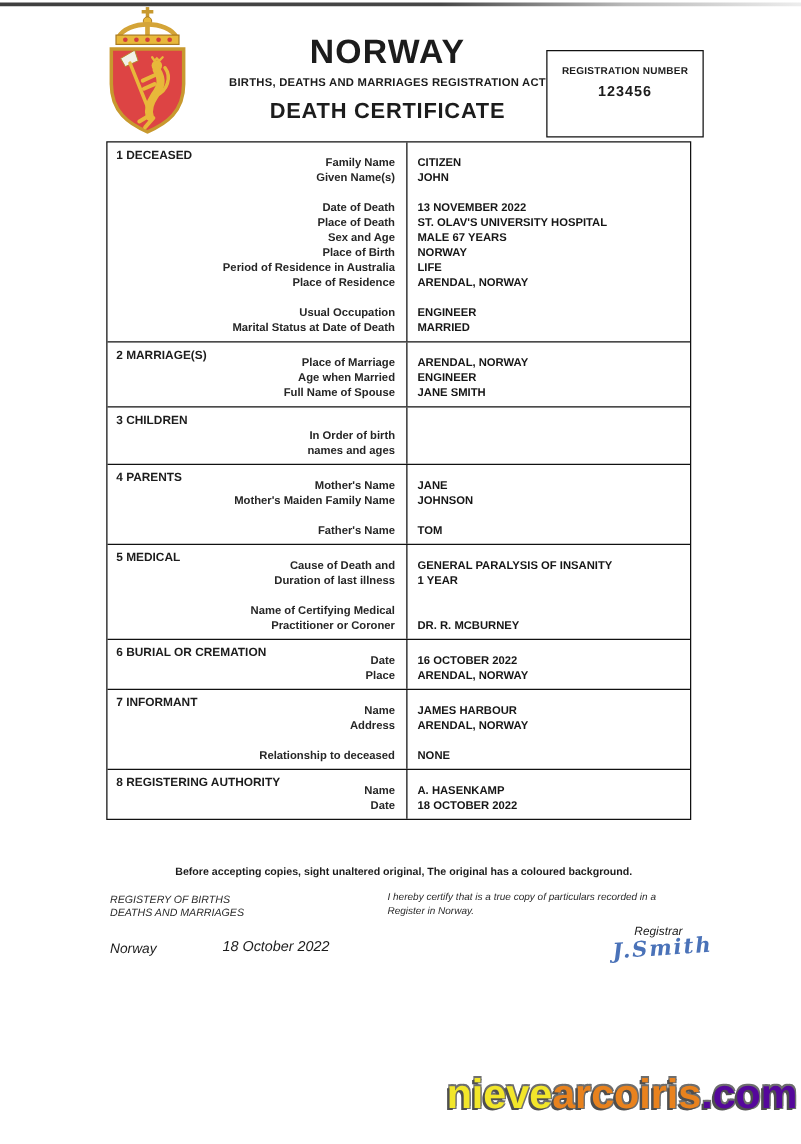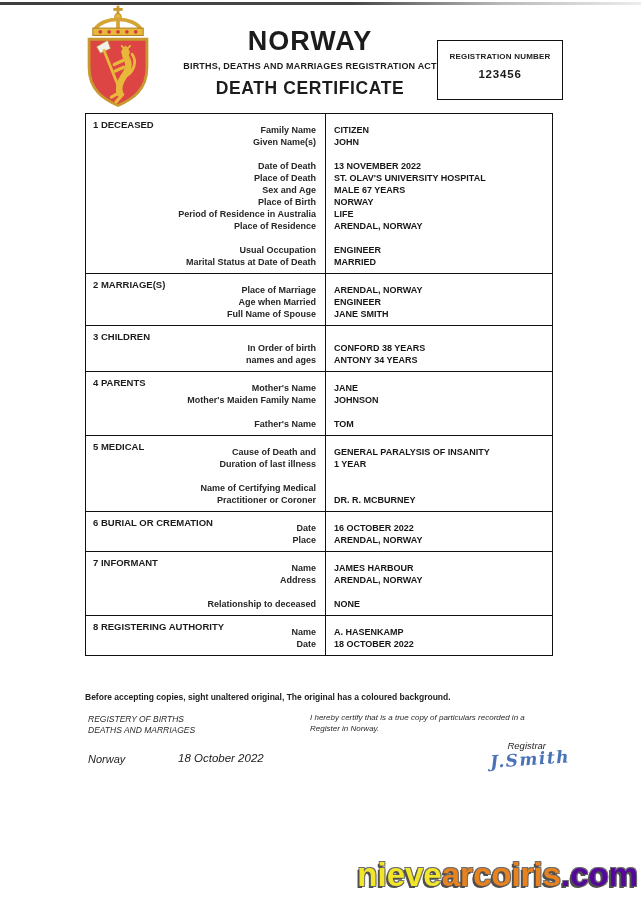--- a/index.html
+++ b/index.html
@@ -9,37 +9,37 @@
     -webkit-font-smoothing:antialiased;
   }
   .topline{position:absolute;left:0;top:2px;width:641px;height:3px;
     background:linear-gradient(90deg,#3f3f3f 0%,#474747 55%,#b9b9b9 78%,#ededed 100%);}
   
   .coat{position:absolute;left:76px;top:4px;width:84px;height:106px;}
   .header-text{position:absolute;left:140px;top:26px;width:340px;text-align:center;}
   .country{font-size:27px;font-weight:bold;letter-spacing:1px;}
   .act{font-size:9px;font-weight:bold;margin-top:4px;letter-spacing:0.2px;}
   .doc-title{font-size:17.5px;font-weight:bold;margin-top:7px;letter-spacing:0.6px;}
-  .regbox{position:absolute;left:437px;top:40px;width:126px;height:60px;border:1.5px solid #111;
+  .regbox{position:absolute;left:437px;top:40px;width:126px;height:70px;border:1.5px solid #111;
     text-align:center;box-sizing:border-box;}
   .reg-label{font-size:8px;font-weight:bold;margin-top:11px;letter-spacing:0.2px;}
   .reg-number{font-size:11.5px;font-weight:bold;margin-top:7px;letter-spacing:0.8px;}
   
   .cert-table{position:absolute;left:85px;top:113px;width:468px;border:1.5px solid #111;box-sizing:border-box;}
   .section{display:flex;position:relative;border-top:1px solid #111;min-height:24px;}
   .section:first-child{border-top:none;}
   .sec-left{width:240px;border-right:1px solid #111;padding:10px 0 5px;position:relative;box-sizing:border-box;}
   .sec-right{flex:1;padding:10px 0 5px;}
   .sec-title{position:absolute;top:5px;left:7px;font-size:9.5px;font-weight:bold;white-space:nowrap;}
   .line{height:12px;line-height:12px;font-size:9px;font-weight:bold;white-space:nowrap;}
   .line.half{height:6px;}
   .labels .line{text-align:right;padding-right:9px;color:#262626;}
   .values .line{padding-left:8px;color:#161616;}
   
-  .notice{position:absolute;left:85px;top:692px;width:476px;
+  .notice{position:absolute;left:85px;top:692px;width:476px;text-align:center;
     font-size:8.5px;font-weight:bold;}
   .registry{position:absolute;left:88px;top:714px;font-style:italic;font-size:8.5px;
     line-height:10.5px;color:#2a2a2a;}
   .certify{position:absolute;left:310px;top:713px;width:256px;font-style:italic;font-size:8px;
     line-height:10.5px;color:#2a2a2a;}
   .registrar{position:absolute;left:420px;top:740px;width:126px;text-align:right;
     font-style:italic;font-size:9.5px;}
   .signature{position:absolute;left:490px;top:749px;font-family:"DejaVu Serif",serif;
     font-style:italic;font-weight:bold;font-size:17px;letter-spacing:1.5px;transform:rotate(-4deg);}
   .place{position:absolute;left:88px;top:753px;font-style:italic;font-size:11px;}
@@ -146,27 +146,20 @@
 
   <div class="section">
     <div class="sec-left">
       <div class="sec-title">3 CHILDREN</div>
       <div class="labels">
           <div class="line half"></div>
           <div class="line">In Order of birth</div>
           <div class="line">names and ages</div>
         </div>
     </div>
-    <div class="sec-right">
-      <div class="values">
-          <div class="line half"></div>
-          <div class="line">CONFORD 38 YEARS</div>
-          <div class="line">ANTONY 34 YEARS</div>
-        </div>
-    </div>
   </div>
 
   <div class="section">
     <div class="sec-left">
       <div class="sec-title">4 PARENTS</div>
       <div class="labels">
           <div class="line">Mother's Name</div>
           <div class="line">Mother's Maiden Family Name</div>
           <div class="line spacer"></div>
           <div class="line">Father's Name</div>

